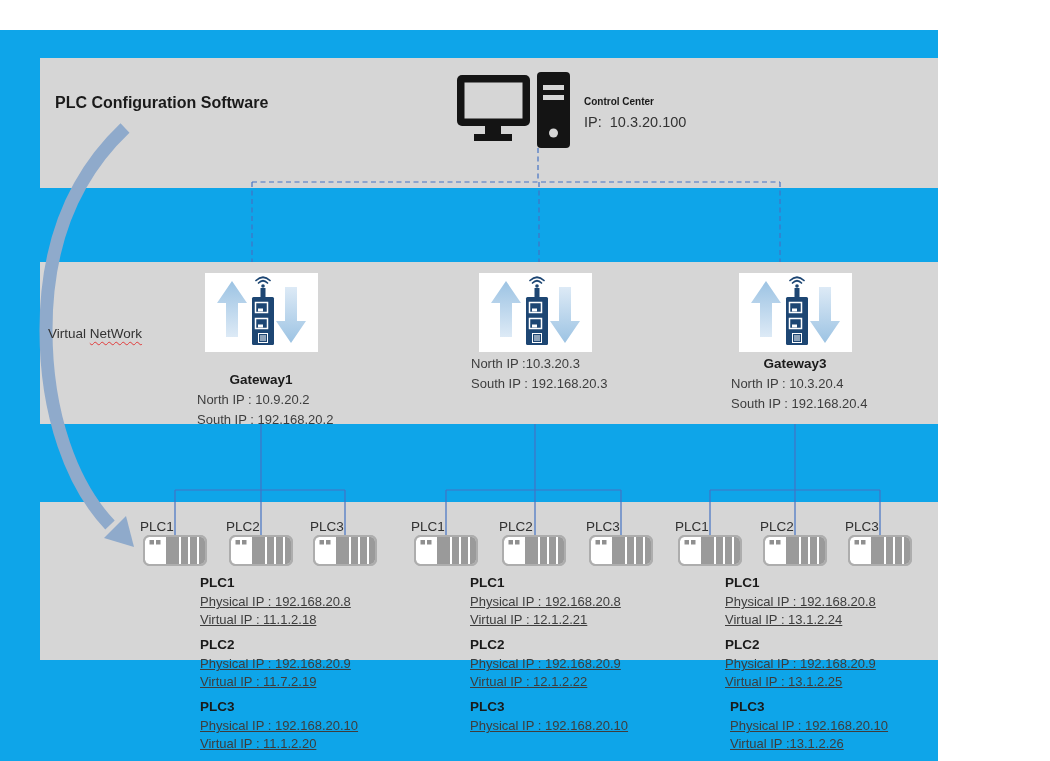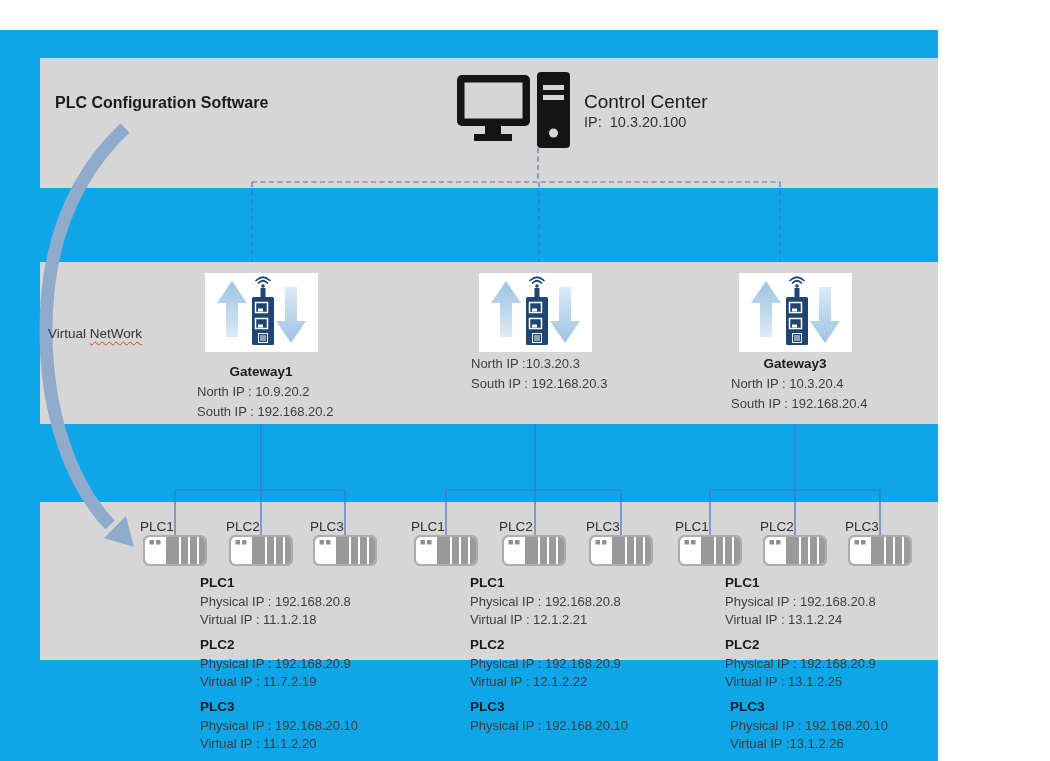--- a/index.html
+++ b/index.html
@@ -9,37 +9,37 @@
     color:#262626;background:#0ea5e9;margin-top:30px;
   }
   .band{position:absolute;left:40px;width:971px;background:#d6d6d6;}
   #band1{top:28px;height:130px;}
   #band2{top:232px;height:162px;}
   #band3{top:472px;height:158px;}
   .wires{position:absolute;left:0;top:0;pointer-events:none;}
 
   .title-label{position:absolute;left:55px;top:64px;font-size:16px;font-weight:bold;color:#1a1a1a;}
   .cc-text{position:absolute;left:584px;top:62px;}
-  .cc-title{font-size:19px;font-weight:normal;color:#1a1a1a;line-height:20px;}
+  .cc-title{font-size:10px;font-weight:bold;color:#1a1a1a;line-height:20px;}
   .cc-ip{font-size:14.5px;color:#333;line-height:20px;white-space:pre-wrap;}
 
   .vnet{position:absolute;left:48px;top:296px;font-size:13.5px;color:#333;}
   .vnet .squiggle{text-decoration:underline wavy #e03a3a;text-decoration-thickness:1px;text-underline-offset:3px;}
 
   .icon-abs{position:absolute;}
 
   .gw-block{position:absolute;width:160px;text-align:center;}
   .gw-name{font-size:13.5px;font-weight:bold;color:#1a1a1a;line-height:20px;}
   .gw-ip{font-size:13px;color:#3d3d3d;line-height:20px;text-align:left;padding-left:16px;white-space:pre-wrap;}
 
   .plc-label{position:absolute;font-size:13.5px;color:#303030;}
   .plc-info{position:absolute;width:230px;}
   .plc-entry{margin-bottom:8px;}
   .plc-entry-name{font-size:13.5px;font-weight:bold;color:#1a1a1a;line-height:16px;margin-bottom:2px;}
-  .plc-entry-line{font-size:13px;color:#3d3d3d;line-height:18px;white-space:pre-wrap;}
+  .plc-entry-line{font-size:13px;color:#3d3d3d;line-height:18px;white-space:pre-wrap;text-decoration:underline;}
 </style>
 </head>
 <body>
 
 <svg width="0" height="0" style="position:absolute" aria-hidden="true">
   <defs>
     <linearGradient id="gup" x1="0" y1="0" x2="0" y2="1">
       <stop offset="0" stop-color="#9cc3e3"></stop>
         <stop offset="1" stop-color="#ddeaf6"></stop>
     </linearGradient>
@@ -137,21 +137,21 @@
   <div class="cc-text">
     <div class="cc-title">Control Center</div>
     <div class="cc-ip">IP:  10.3.20.100</div>
   </div>
 
   <div class="vnet"><span>Virtual </span><span class="squiggle">NetWork</span></div>
 
   <svg class="icon-abs" style="left:205px;top:243px" width="113" height="79">
       <use href="#gw-icon"></use>
     </svg>
-  <div class="gw-block" style="left:181px;top:332px">
+  <div class="gw-block" style="left:181px;top:340px">
     <div class="gw-name">Gateway1</div>
     <div class="gw-ip">North IP : 10.9.20.2</div>
     <div class="gw-ip">South IP : 192.168.20.2</div>
   </div>
 
   <svg class="icon-abs" style="left:479px;top:243px" width="113" height="79">
       <use href="#gw-icon"></use>
     </svg>
   <div class="gw-block" style="left:455px;top:324px">
     <div class="gw-ip">North IP :10.3.20.3</div>

